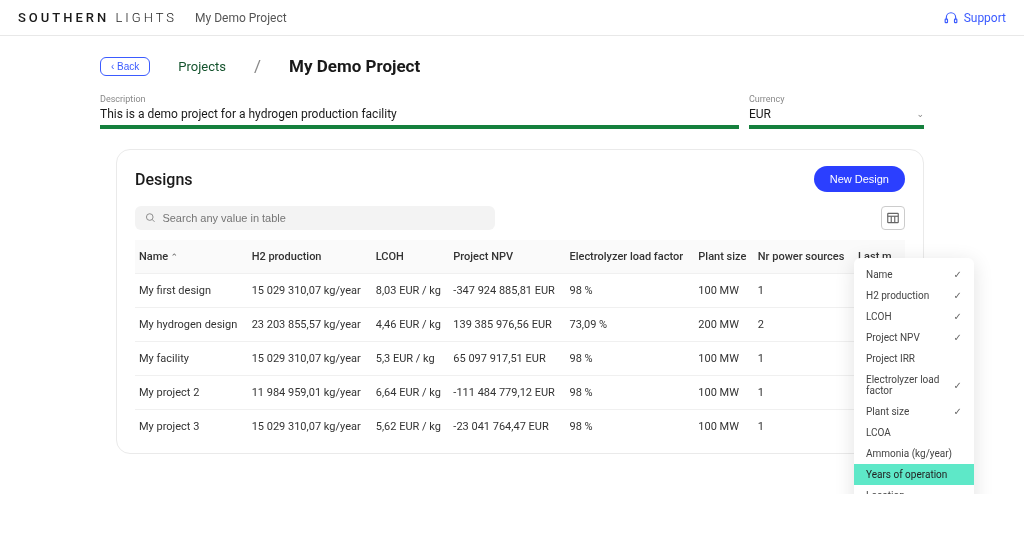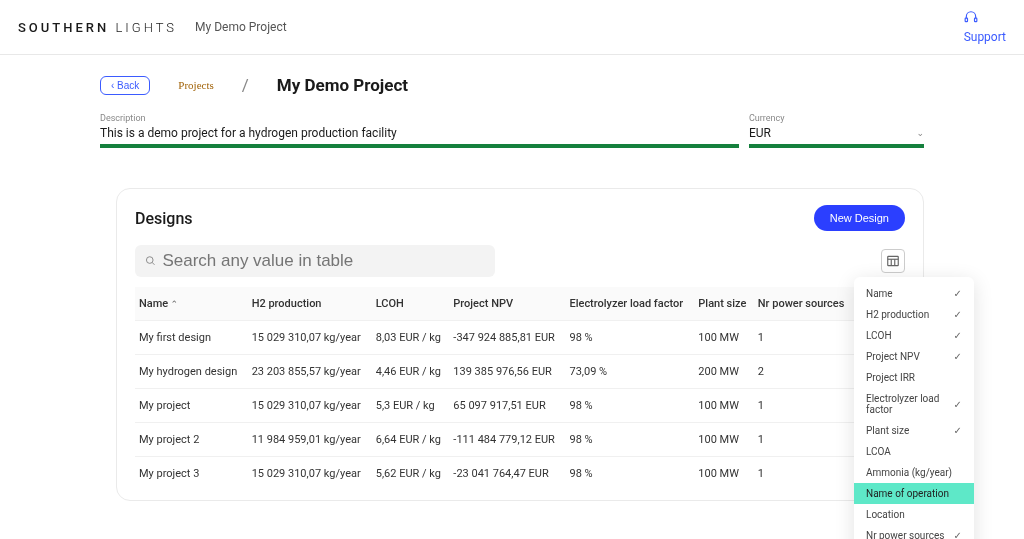--- a/index.html
+++ b/index.html
@@ -1,42 +1,42 @@
 <!DOCTYPE html>
 <html><head>
 <meta charset="utf-8">
 <style>
 * { box-sizing: border-box; margin: 0; padding: 0; }
 body { font-family: -apple-system, BlinkMacSystemFont, "Segoe UI", Roboto, Arial, sans-serif; background: #fff; color: #1a1a1a; font-size: 12px; width: 1024px; }
 .topbar { display: flex; align-items: center; padding: 10px 18px; border-bottom: 1px solid #e8e8e8; }
 .logo { font-weight: 500; letter-spacing: 3px; font-size: 13px; text-align: right; }
 .logo .light { font-weight: 300; }
 .project-title { margin-left: 18px; font-size: 12px; color: #555; }
-.support { margin-left: auto; color: #3b5bff; display: flex; gap: 6px; font-size: 12px; cursor: pointer; flex-direction: column; }
+.support { margin-left: auto; color: #3b5bff; display: flex; align-items: center; gap: 6px; font-size: 12px; cursor: pointer; }
 .support svg { width: 14px; height: 14px; }
 .content { padding: 20px 100px 40px; position: relative; }
 .crumbs { display: flex; align-items: center; gap: 28px; margin-bottom: 18px; }
 .back-btn { border: 1px solid #3b5bff; color: #3b5bff; background: #fff; border-radius: 6px; padding: 3px 10px; font-size: 10px; cursor: pointer; }
-.crumb-link { font-size: 11px; color: #a16207; font-family: Liberation Serif, serif; }
+.crumb-link { font-size: 13px; color: #14532d; }
 .crumb-sep { font-size: 17px; color: #888; }
 .crumb-current { font-size: 17px; font-weight: 700; }
-.meta-row { display: flex; gap: 10px; margin-bottom: 40px; }
+.meta-row { display: flex; gap: 10px; margin-bottom: 20px; }
 .meta-field { display: flex; flex-direction: column; }
 .meta-field.desc { flex: 1; max-width: 660px; }
 .meta-field.curr { width: 175px; margin-left: auto; }
 .meta-label { font-size: 9px; color: #888; margin-bottom: 3px; }
 .meta-value { font-size: 12px; padding-bottom: 4px; border-bottom: 4px solid #15803d; }
 .meta-value.select { display: flex; justify-content: space-between; align-items: center; cursor: pointer; }
 .card { border: 1px solid #eaeaea; border-radius: 14px; padding: 16px 18px 10px; margin-left: 16px; }
 .card-head { display: flex; align-items: center; margin-bottom: 14px; }
 .card-title { font-size: 16px; font-weight: 500; }
 .new-design { margin-left: auto; background: #2b3fff; color: #fff; border: none; border-radius: 16px; padding: 7px 16px; font-size: 11px; cursor: pointer; text-align: right; }
 .tools-row { display: flex; align-items: center; gap: 10px; margin-bottom: 10px; }
 .search-wrap { background: #f3f3f3; border-radius: 6px; display: flex; align-items: center; padding: 6px 10px; width: 360px; gap: 6px; }
-.search-wrap input { background: transparent; border: none; outline: none; font-size: 17px; color: #666; width: 100%; }
+.search-wrap input { background: transparent; border: none; outline: none; font-size: 11px; color: #666; width: 100%; }
 .cols-btn { margin-left: auto; width: 24px; height: 24px; border: 1px solid #ccc; border-radius: 4px; background: #fff; display: flex; align-items: center; justify-content: center; cursor: pointer; }
 table { width: 100%; border-collapse: collapse; }
 th { text-align: left; font-weight: 500; font-size: 11px; padding: 10px 4px; color: #333; background: #fafafa; }
 th.sorted { cursor: pointer; }
 th.sorted::after { content: " ⌃"; font-size: 9px; color: #666; }
 td { font-size: 11px; padding: 10px 4px; color: #333; border-top: 1px solid #f0f0f0; }
 .dropdown { position: absolute; right: 50px; top: 222px; width: 120px; background: #fff; border-radius: 6px; box-shadow: 0 4px 20px rgba(0,0,0,0.12); padding: 6px 0; z-index: 10; }
 .dd-item { display: flex; align-items: center; justify-content: space-between; padding: 5px 12px; font-size: 10px; cursor: pointer; color: #444; }
 .dd-item.hl { background: #5ee8c8; color: #222; }
 .dd-check { color: #666; font-size: 10px; }
@@ -136,21 +136,21 @@
             <td>My hydrogen design</td>
             <td>23 203 855,57 kg/year</td>
             <td>4,46 EUR / kg</td>
             <td>139 385 976,56 EUR</td>
             <td>73,09 %</td>
             <td>200 MW</td>
             <td>2</td>
             <td>18/11/2</td>
           </tr>
           <tr class="row">
-            <td>My project</td>
+            <td>My facility</td>
             <td>15 029 310,07 kg/year</td>
             <td>5,3 EUR / kg</td>
             <td>65 097 917,51 EUR</td>
             <td>98 %</td>
             <td>100 MW</td>
             <td>1</td>
             <td>18/11/2</td>
           </tr>
           <tr class="row">
             <td>My project 2</td>
@@ -204,21 +204,21 @@
         <span>Plant size</span>
         <span class="dd-check">✓</span>
       </div>
       <div class="dd-item">
         <span>LCOA</span>
       </div>
       <div class="dd-item">
         <span>Ammonia (kg/year)</span>
       </div>
       <div class="dd-item hl">
-        <span>Name of operation</span>
+        <span>Years of operation</span>
       </div>
       <div class="dd-item">
         <span>Location</span>
       </div>
       <div class="dd-item">
         <span>Nr power sources</span>
         <span class="dd-check">✓</span>
       </div>
       <div class="dd-item">
         <span>Comments</span>

